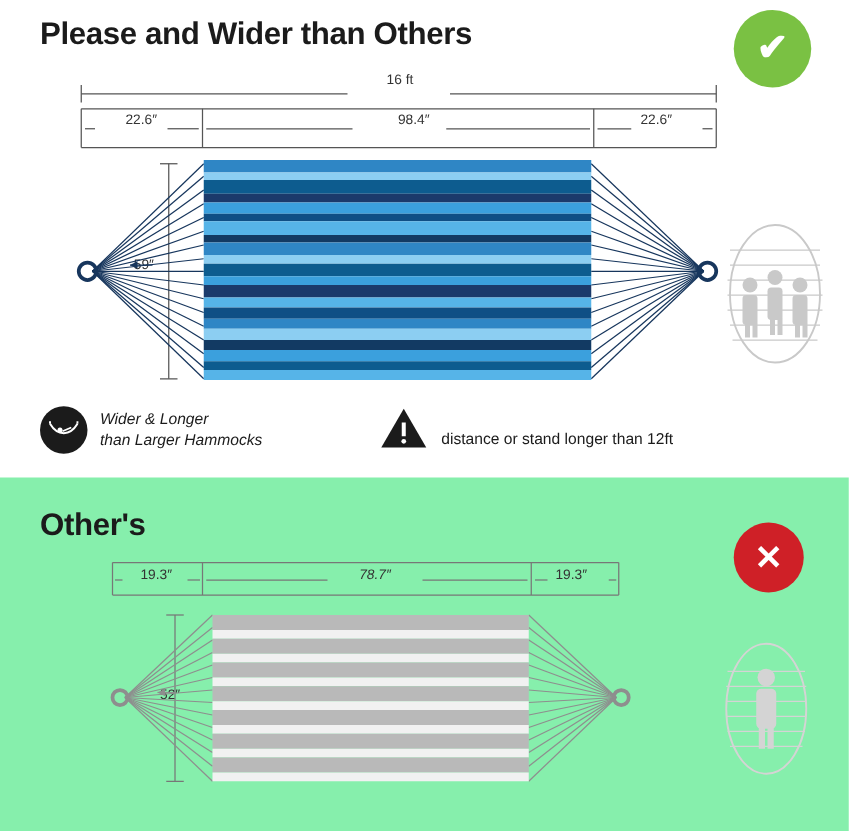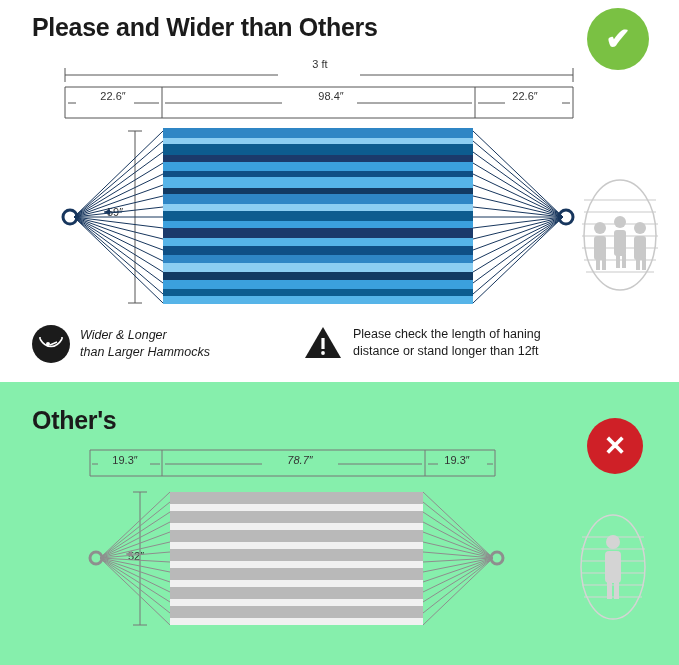--- a/index.html
+++ b/index.html
@@ -110,21 +110,21 @@
 </head>
 <body>
 
 <div class="panel panel-top">
   <div class="title title-top">Please and Wider than Others</div>
 
   <div class="badge badge-check">
     <span style="color:#ffffff;font-size:30px;font-weight:bold;line-height:1;">✔</span>
   </div>
 
-  <div class="dim-text" style="left:285px; top:58px; width:70px;">3 ft</div>
+  <div class="dim-text" style="left:285px; top:58px; width:70px;">16 ft</div>
   <div class="dim-text" style="left:80px; top:90px; width:66px;">22.6″</div>
   <div class="dim-text" style="left:296px; top:90px; width:70px;">98.4″</div>
   <div class="dim-text" style="left:492px; top:90px; width:66px;">22.6″</div>
   <div class="dim-text" style="left:107px; top:206px; width:40px; text-align:left;">59″</div>
 
   <svg class="svg-layer" width="679" height="382">
 
     <line x1="65" y1="75" x2="278" y2="75" stroke="#555" stroke-width="1"></line>
     <line x1="360" y1="75" x2="573" y2="75" stroke="#555" stroke-width="1"></line>
     <line x1="65" y1="68" x2="65" y2="82" stroke="#555" stroke-width="1"></line>
@@ -264,21 +264,21 @@
 
   <div class="feature" style="left:303px; top:325px;">
     <span class="icon-tri">
       <svg width="40" height="36" viewBox="0 0 40 36">
         <path d="M20 2 L38 33 L2 33 Z" fill="#1b1b1b"></path>
         <rect x="18.4" y="13" width="3.2" height="11" fill="#ffffff"></rect>
         <circle cx="20" cy="28" r="1.9" fill="#ffffff"></circle>
       </svg>
     </span>
     <span class="feature-text">
-      <span>Please check the length of haning</span><br>
+      <br>
       <span>distance or stand longer than 12ft</span>
     </span>
   </div>
 </div>
 
 <div class="panel panel-bottom">
   <div class="title" style="left:32px; top:24px; font-size:25px;">Other's</div>
 
   <div class="badge badge-cross" style="top:36px;">
     <span style="color:#ffffff;font-size:27px;font-weight:bold;line-height:1;">✕</span>

